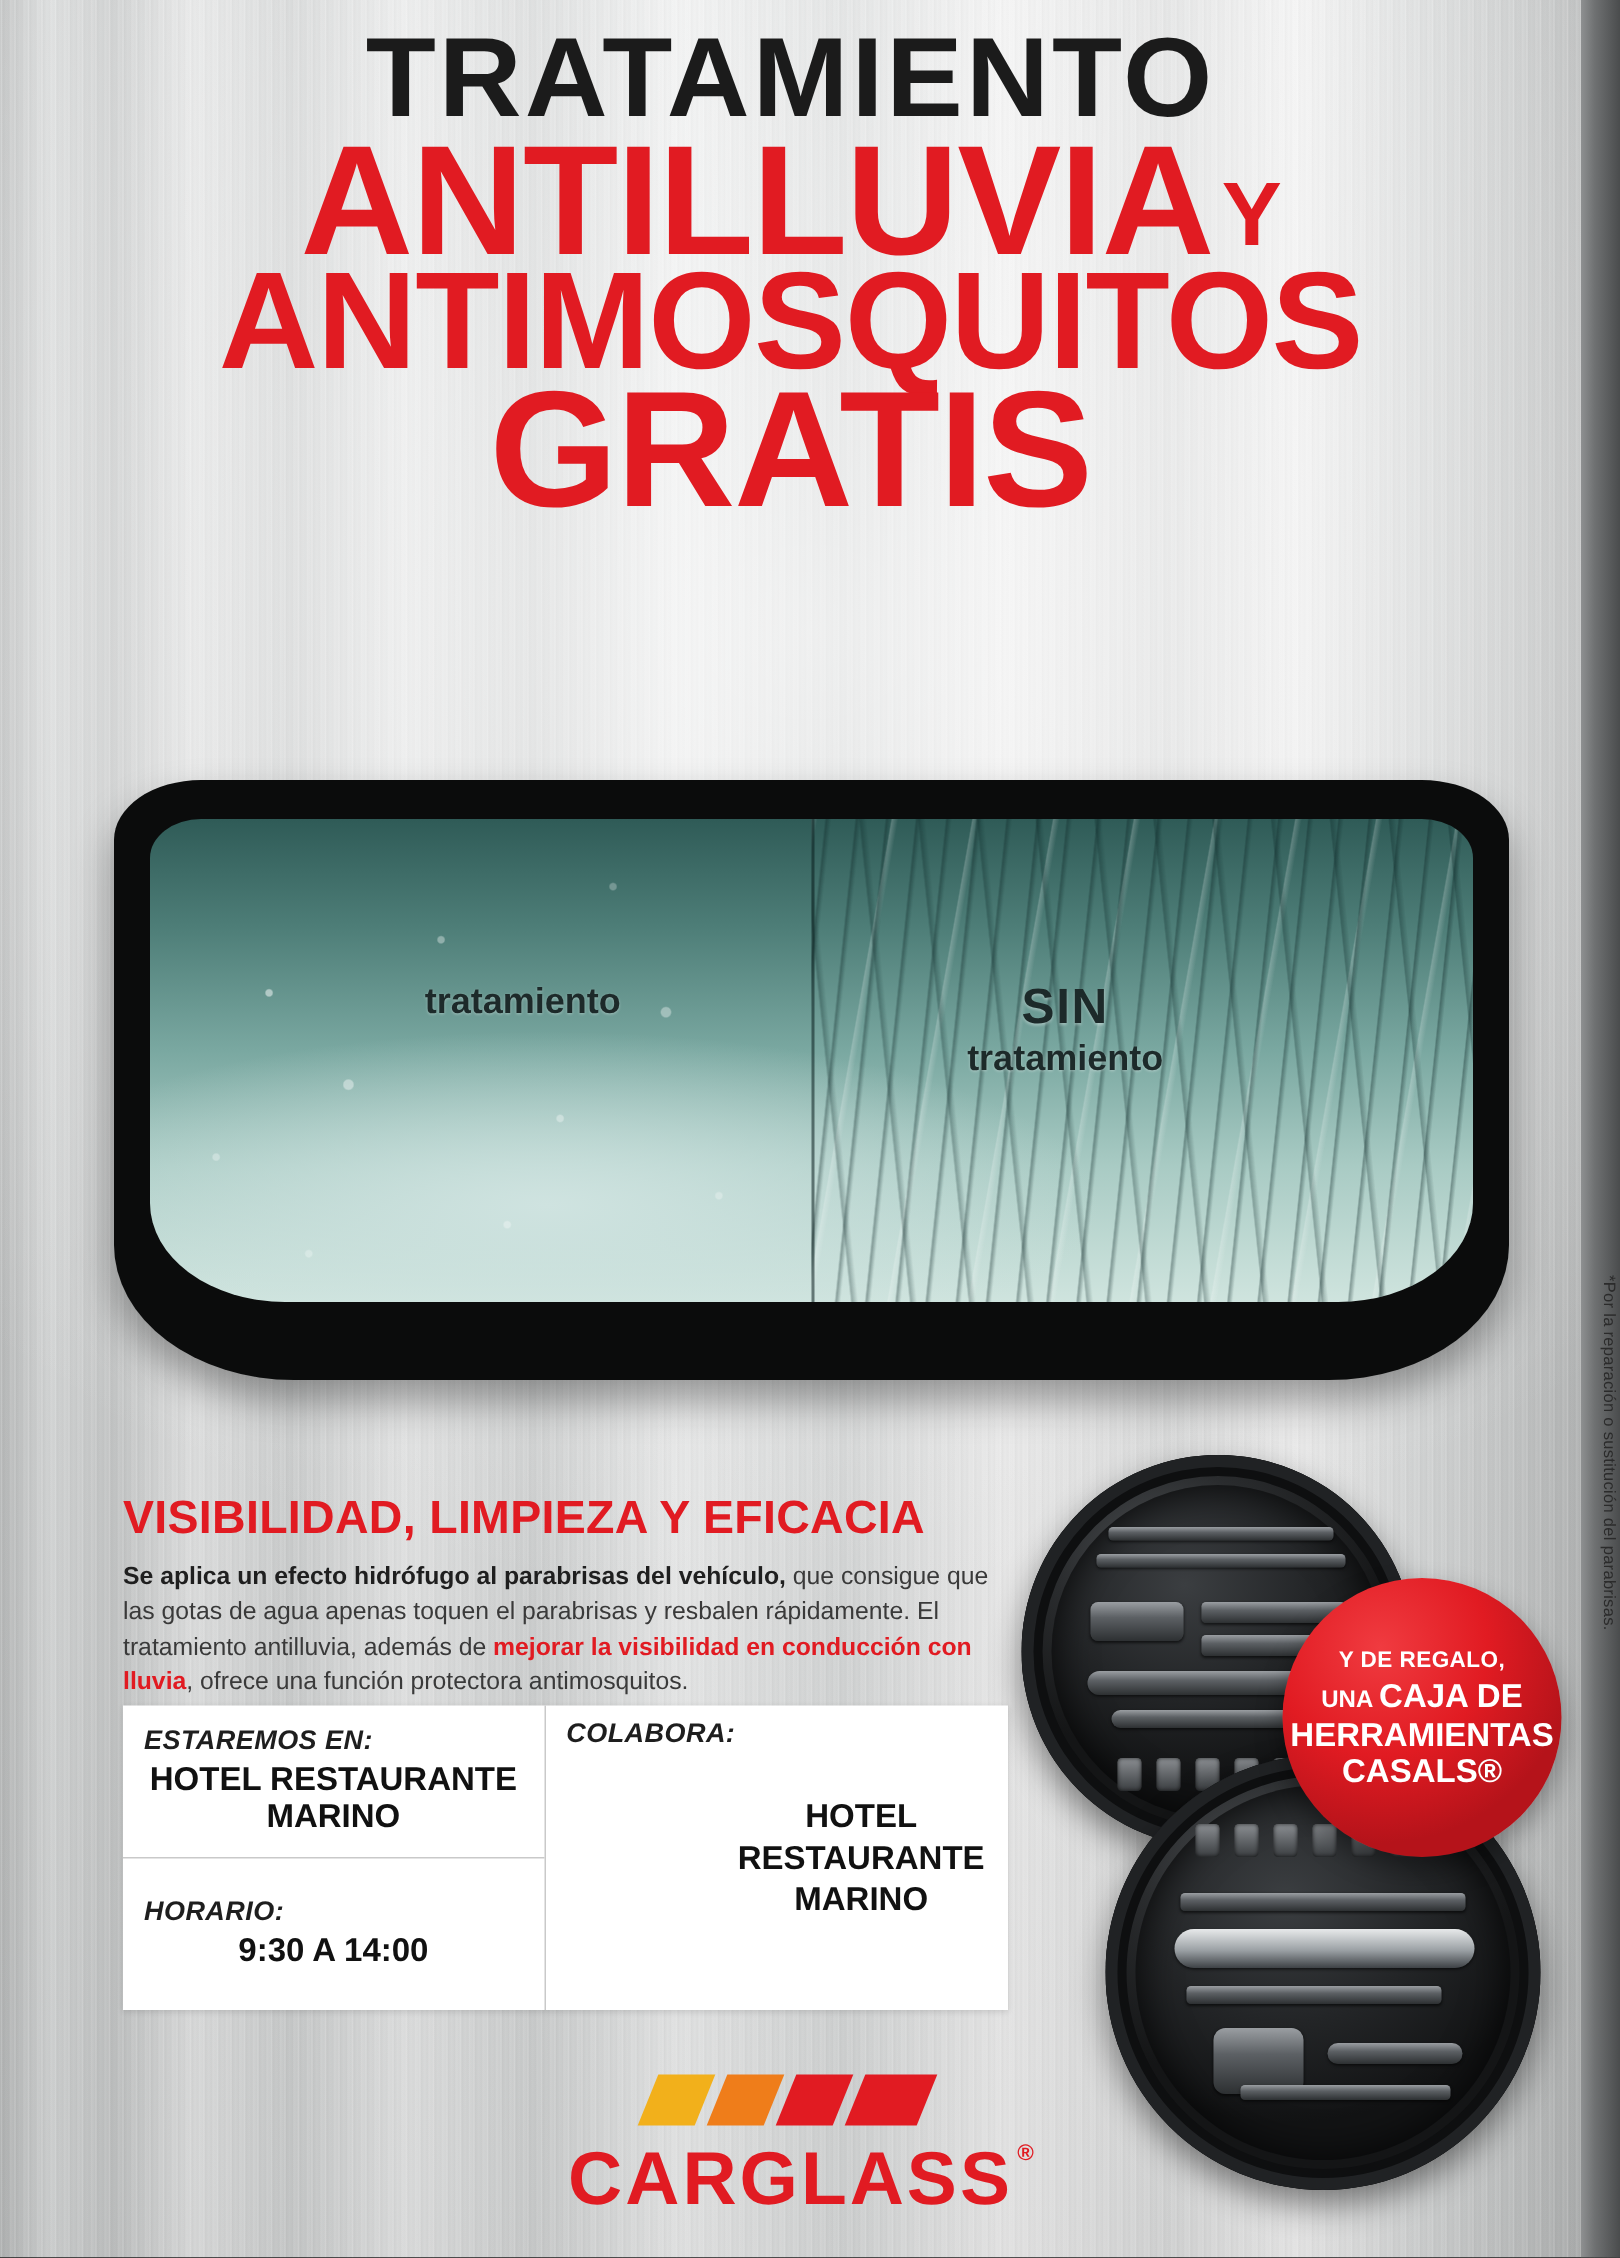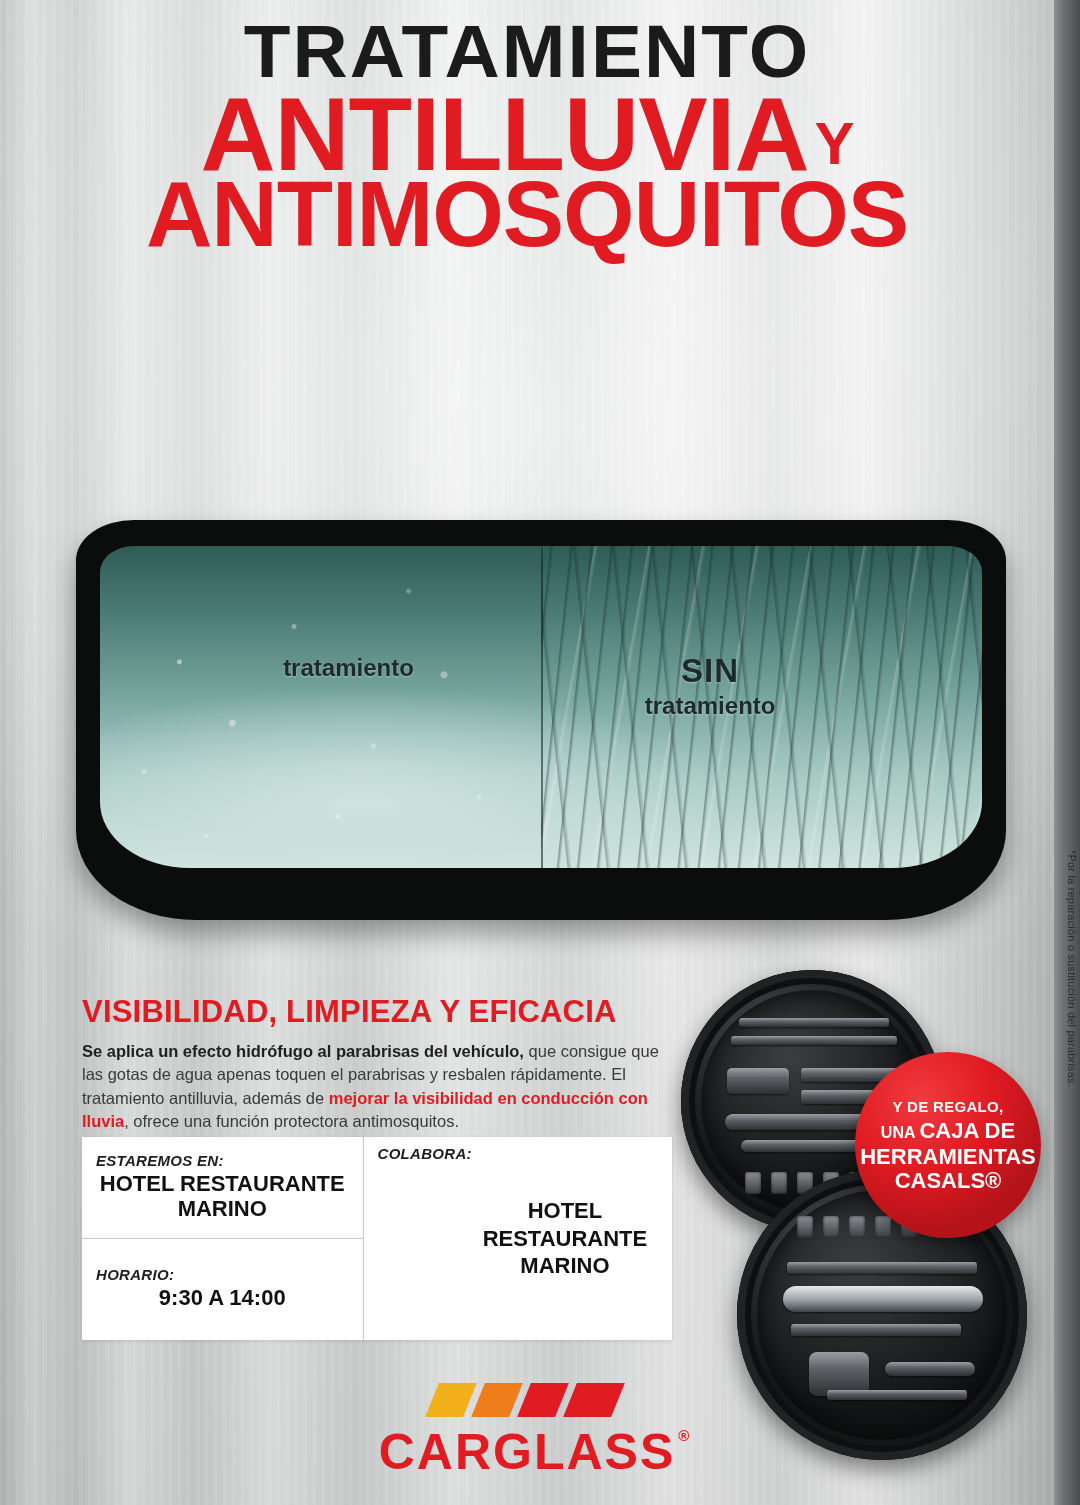--- a/index.html
+++ b/index.html
@@ -264,21 +264,21 @@
   }
   .info-cell {
     padding: 8px 14px 10px 14px;
     flex: 1;
     display: flex;
     flex-direction: column;
     justify-content: center;
   }
   .info-cell + .info-cell { border-top: 1px solid #c9c9c9; }
   .cell-label {
-    font-size: 15px;
+    font-size: 18px;
     font-style: italic;
     font-weight: 700;
     color: #1e1e1e;
     letter-spacing: .3px;
   }
   .cell-value {
     font-size: 22px;
     font-weight: 800;
     color: #111;
     text-align: center;
@@ -412,20 +412,21 @@
 <body>
 
 <div id="poster">
 
   <div id="headline" class="layer">
     <div class="h-tratamiento">TRATAMIENTO</div>
     <div class="h-red1">
       <span>ANTILLUVIA</span><span class="small-y">Y</span>
     </div>
     <div class="h-red2">ANTIMOSQUITOS</div>
+    <div class="h-gratis">GRATIS</div>
   </div>
 
   <div id="windshield-wrap">
     <div id="windshield-frame">
       <div id="glass">
         <div id="glass-left"></div>
         <div id="glass-right"></div>
         <div id="glass-divider"></div>
         <div id="label-con" class="glass-label">
           <span class="sub">tratamiento</span>

